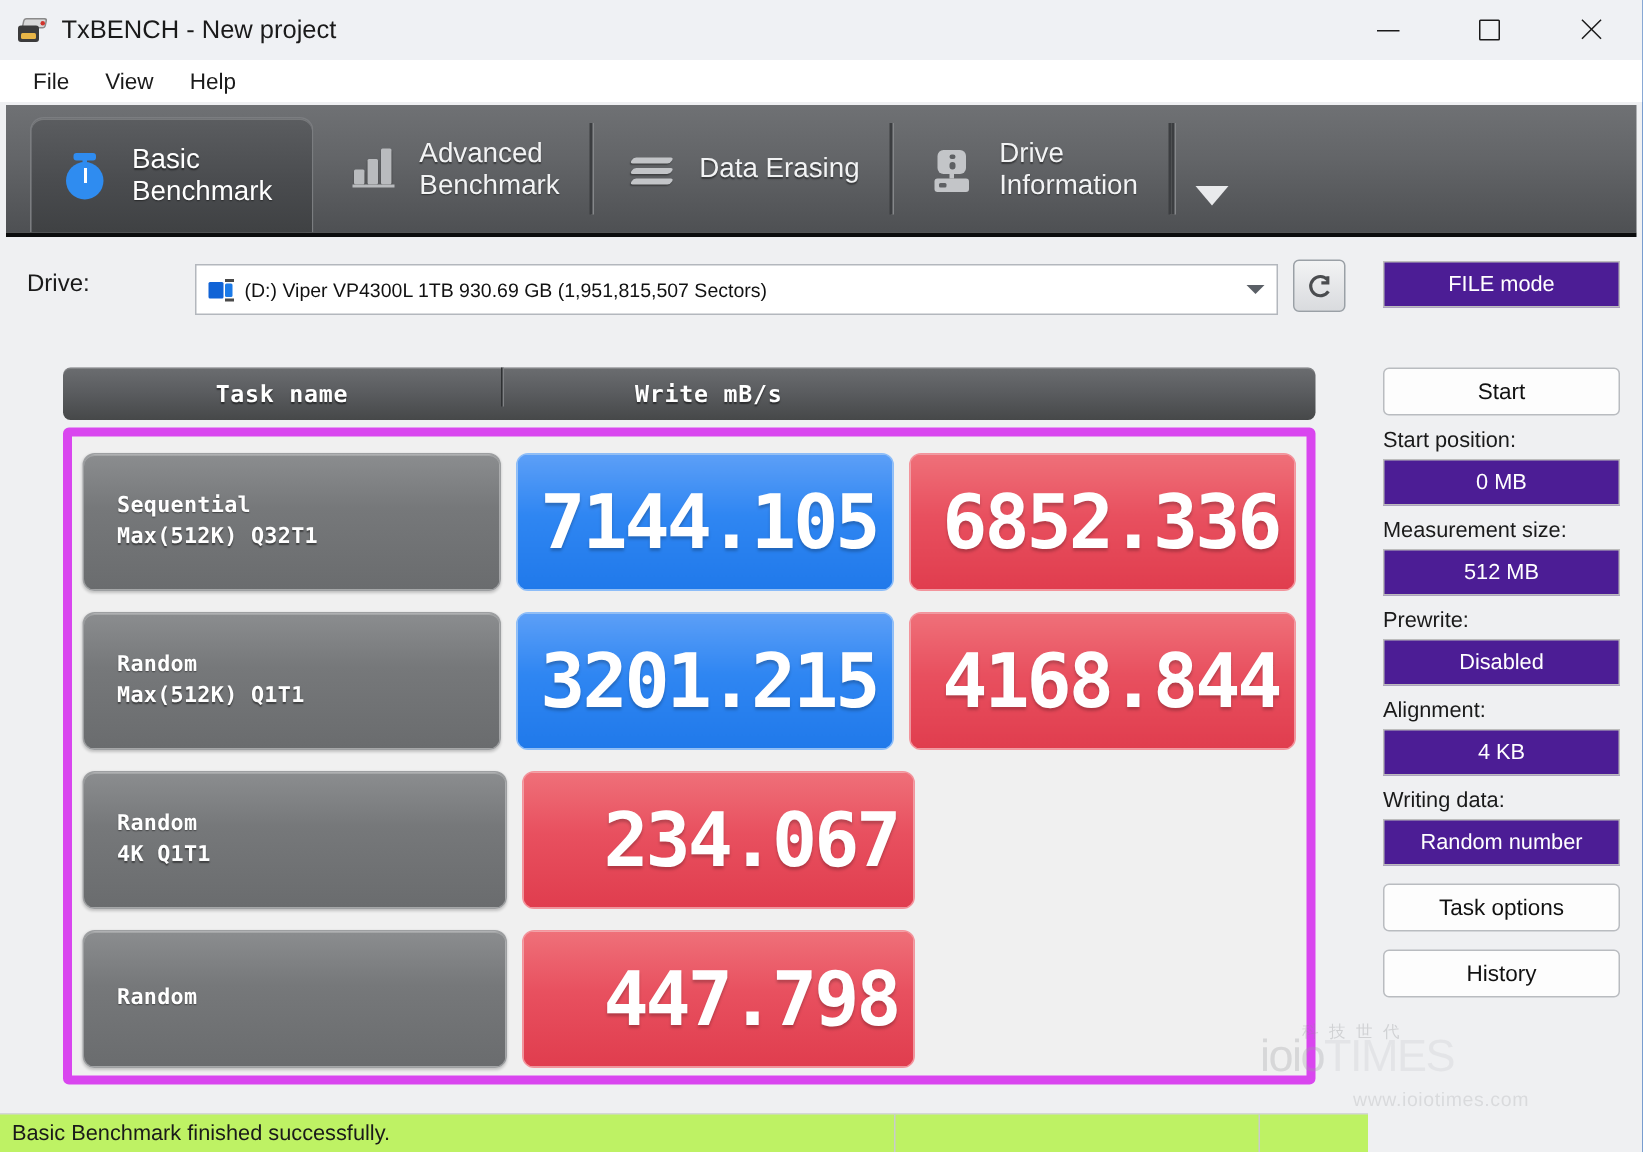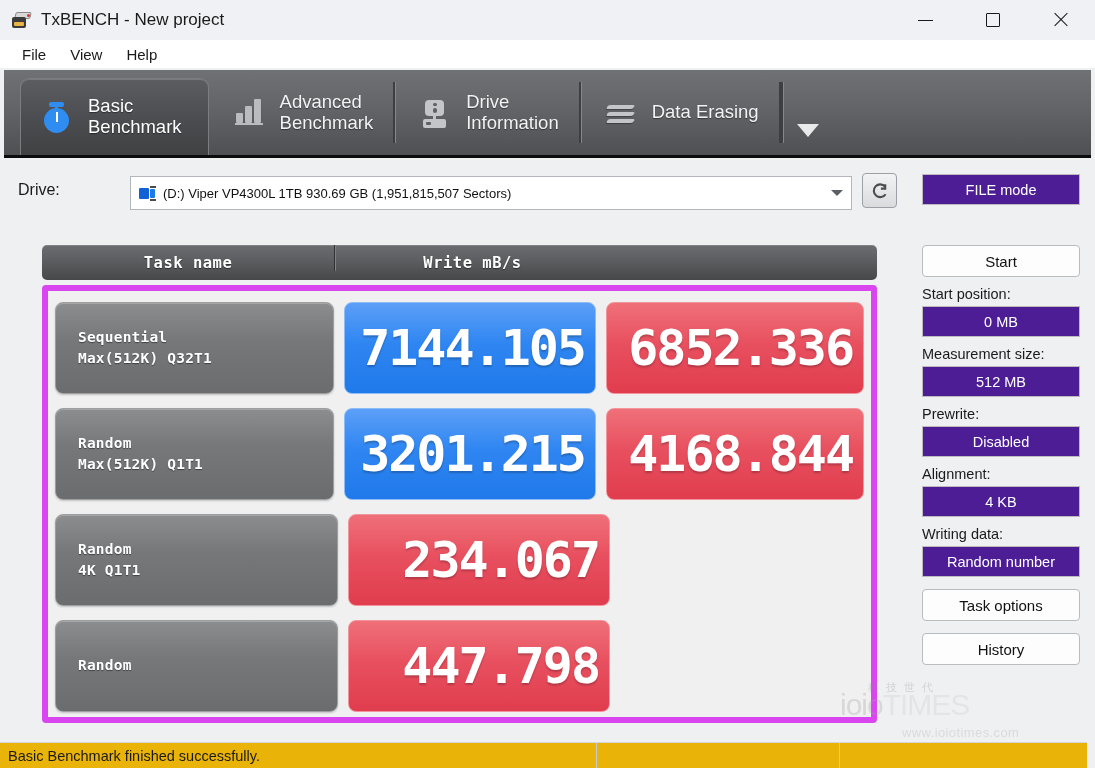--- a/index.html
+++ b/index.html
@@ -289,22 +289,22 @@
     font-size: 15px; color: #111;
   }
   .sb-label {
     font-size: 14.5px; color: #1a1a1a; margin: 9px 0 4px 0;
   }
   .sb-gap-start { height: 40px; }
   .sb-gap-sm { height: 12px; }
 
   
   .statusbar {
-    position: absolute; left: 0; bottom: 0; width: 1087px; height: 26px;
-    background: #eab308; border-top: 1px solid #d4d6d8;
+    position: absolute; left: 0; bottom: 0; width: 912px; height: 26px;
+    background: #bef264; border-top: 1px solid #d4d6d8;
     display: flex; align-items: center;
   }
   .status-cell0 {
     width: 597px; height: 26px; display: flex; align-items: center;
     padding-left: 8px; font-size: 14.5px; color: #1a1a1a;
     border-right: 1px solid #c9cbcd;
   }
   .status-cell1 { width: 243px; height: 26px; border-right: 1px solid #c9cbcd; }
   .status-cell2 { flex: 1 1 auto; height: 26px; }
 
@@ -377,46 +377,46 @@
     <div class="tab">
       <span class="divider"></span>
       <span class="tab-icon ic-bars">
         <i></i>
           <i></i>
           <i></i>
           <span class="base"></span>
       </span>
       <span class="tab-label">Advanced
 Benchmark</span>
+    </div>
+
+    <div class="tab">
+      <span class="divider"></span>
+      <span class="tab-icon ic-zig">
+        <i></i>
+          <i></i>
+          <i></i>
+      </span>
+      <span class="tab-label">Data Erasing</span>
     </div>
 
     <div class="tab">
       <span class="divider"></span>
       <span class="tab-icon ic-drive">
         <span class="top"></span>
           <span class="i1"></span>
           <span class="i2"></span>
         <span class="neck"></span>
           <span class="bot"></span>
           <span class="led"></span>
       </span>
       <span class="tab-label">Drive
 Information</span>
     </div>
 
-    <div class="tab">
-      <span class="divider"></span>
-      <span class="tab-icon ic-zig">
-        <i></i>
-          <i></i>
-          <i></i>
-      </span>
-      <span class="tab-label">Data Erasing</span>
-    </div>
-
     <div class="tab tab-overflow">
       <span class="divider" style="left:0;right:auto;"></span>
       <span class="caret-down"></span>
     </div>
   </div>
 
   <div class="drive-row">
     <div class="drive-label">Drive:</div>
     <div class="drive-select">
       <span class="drive-ic">

